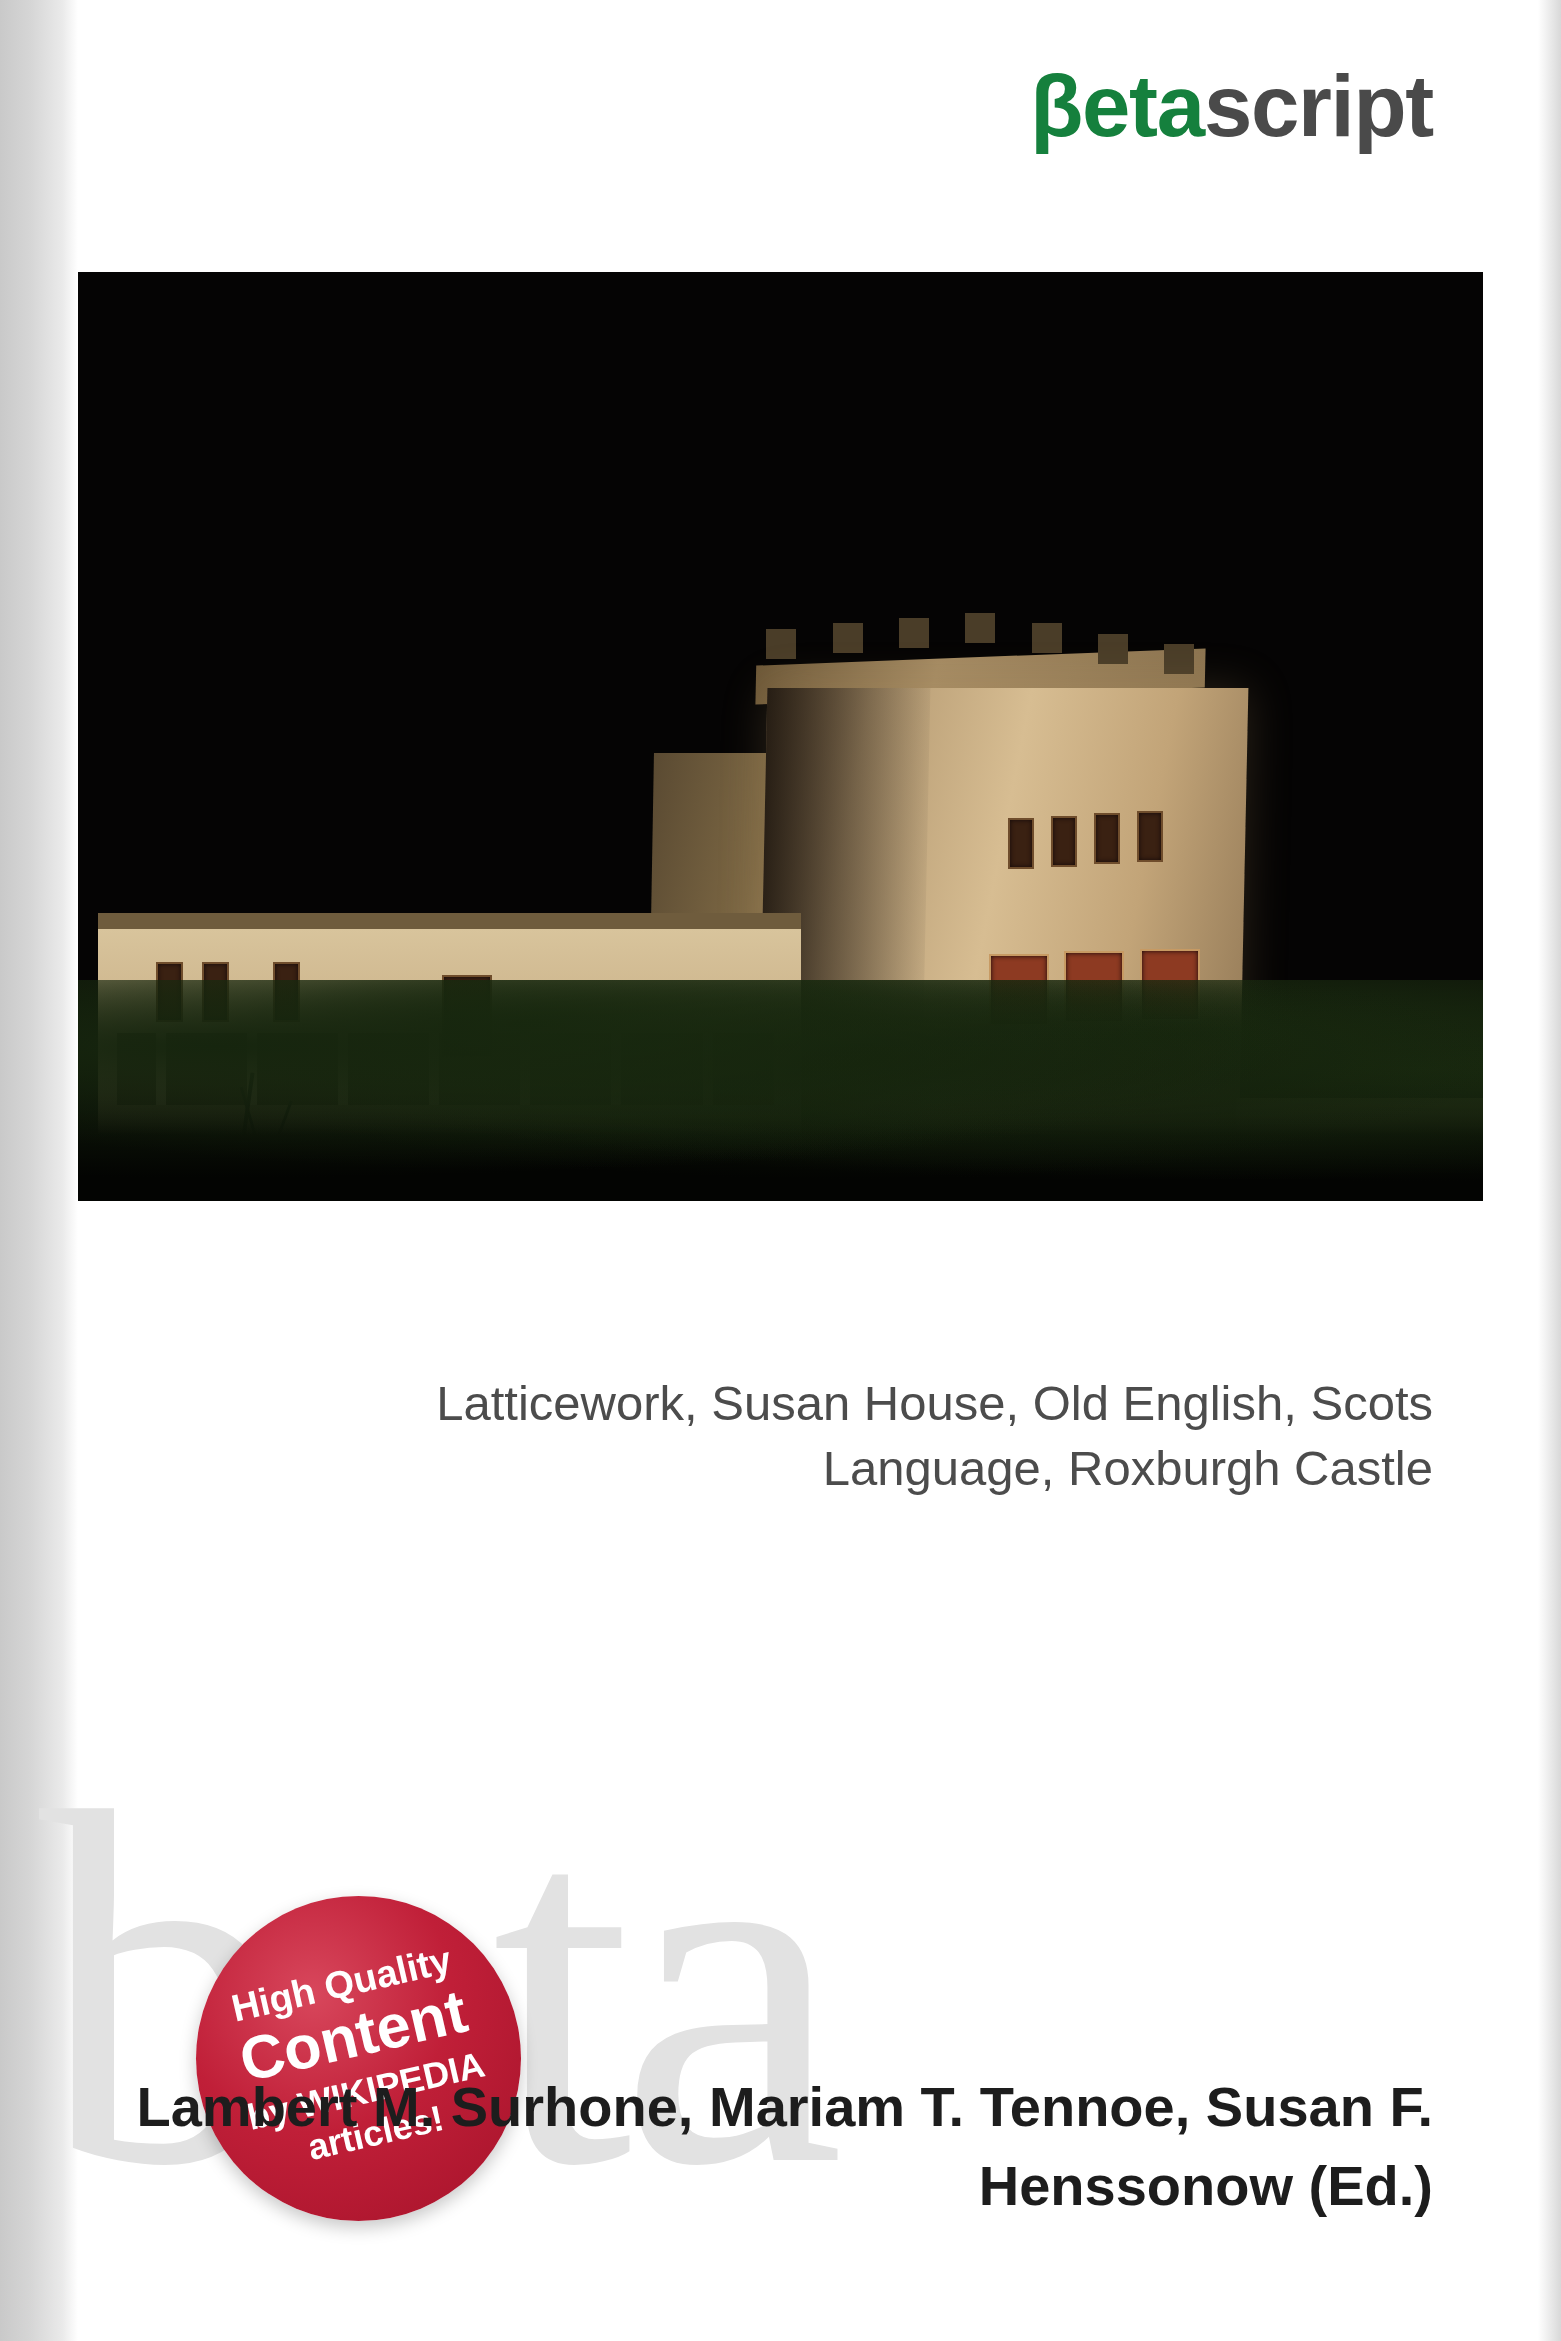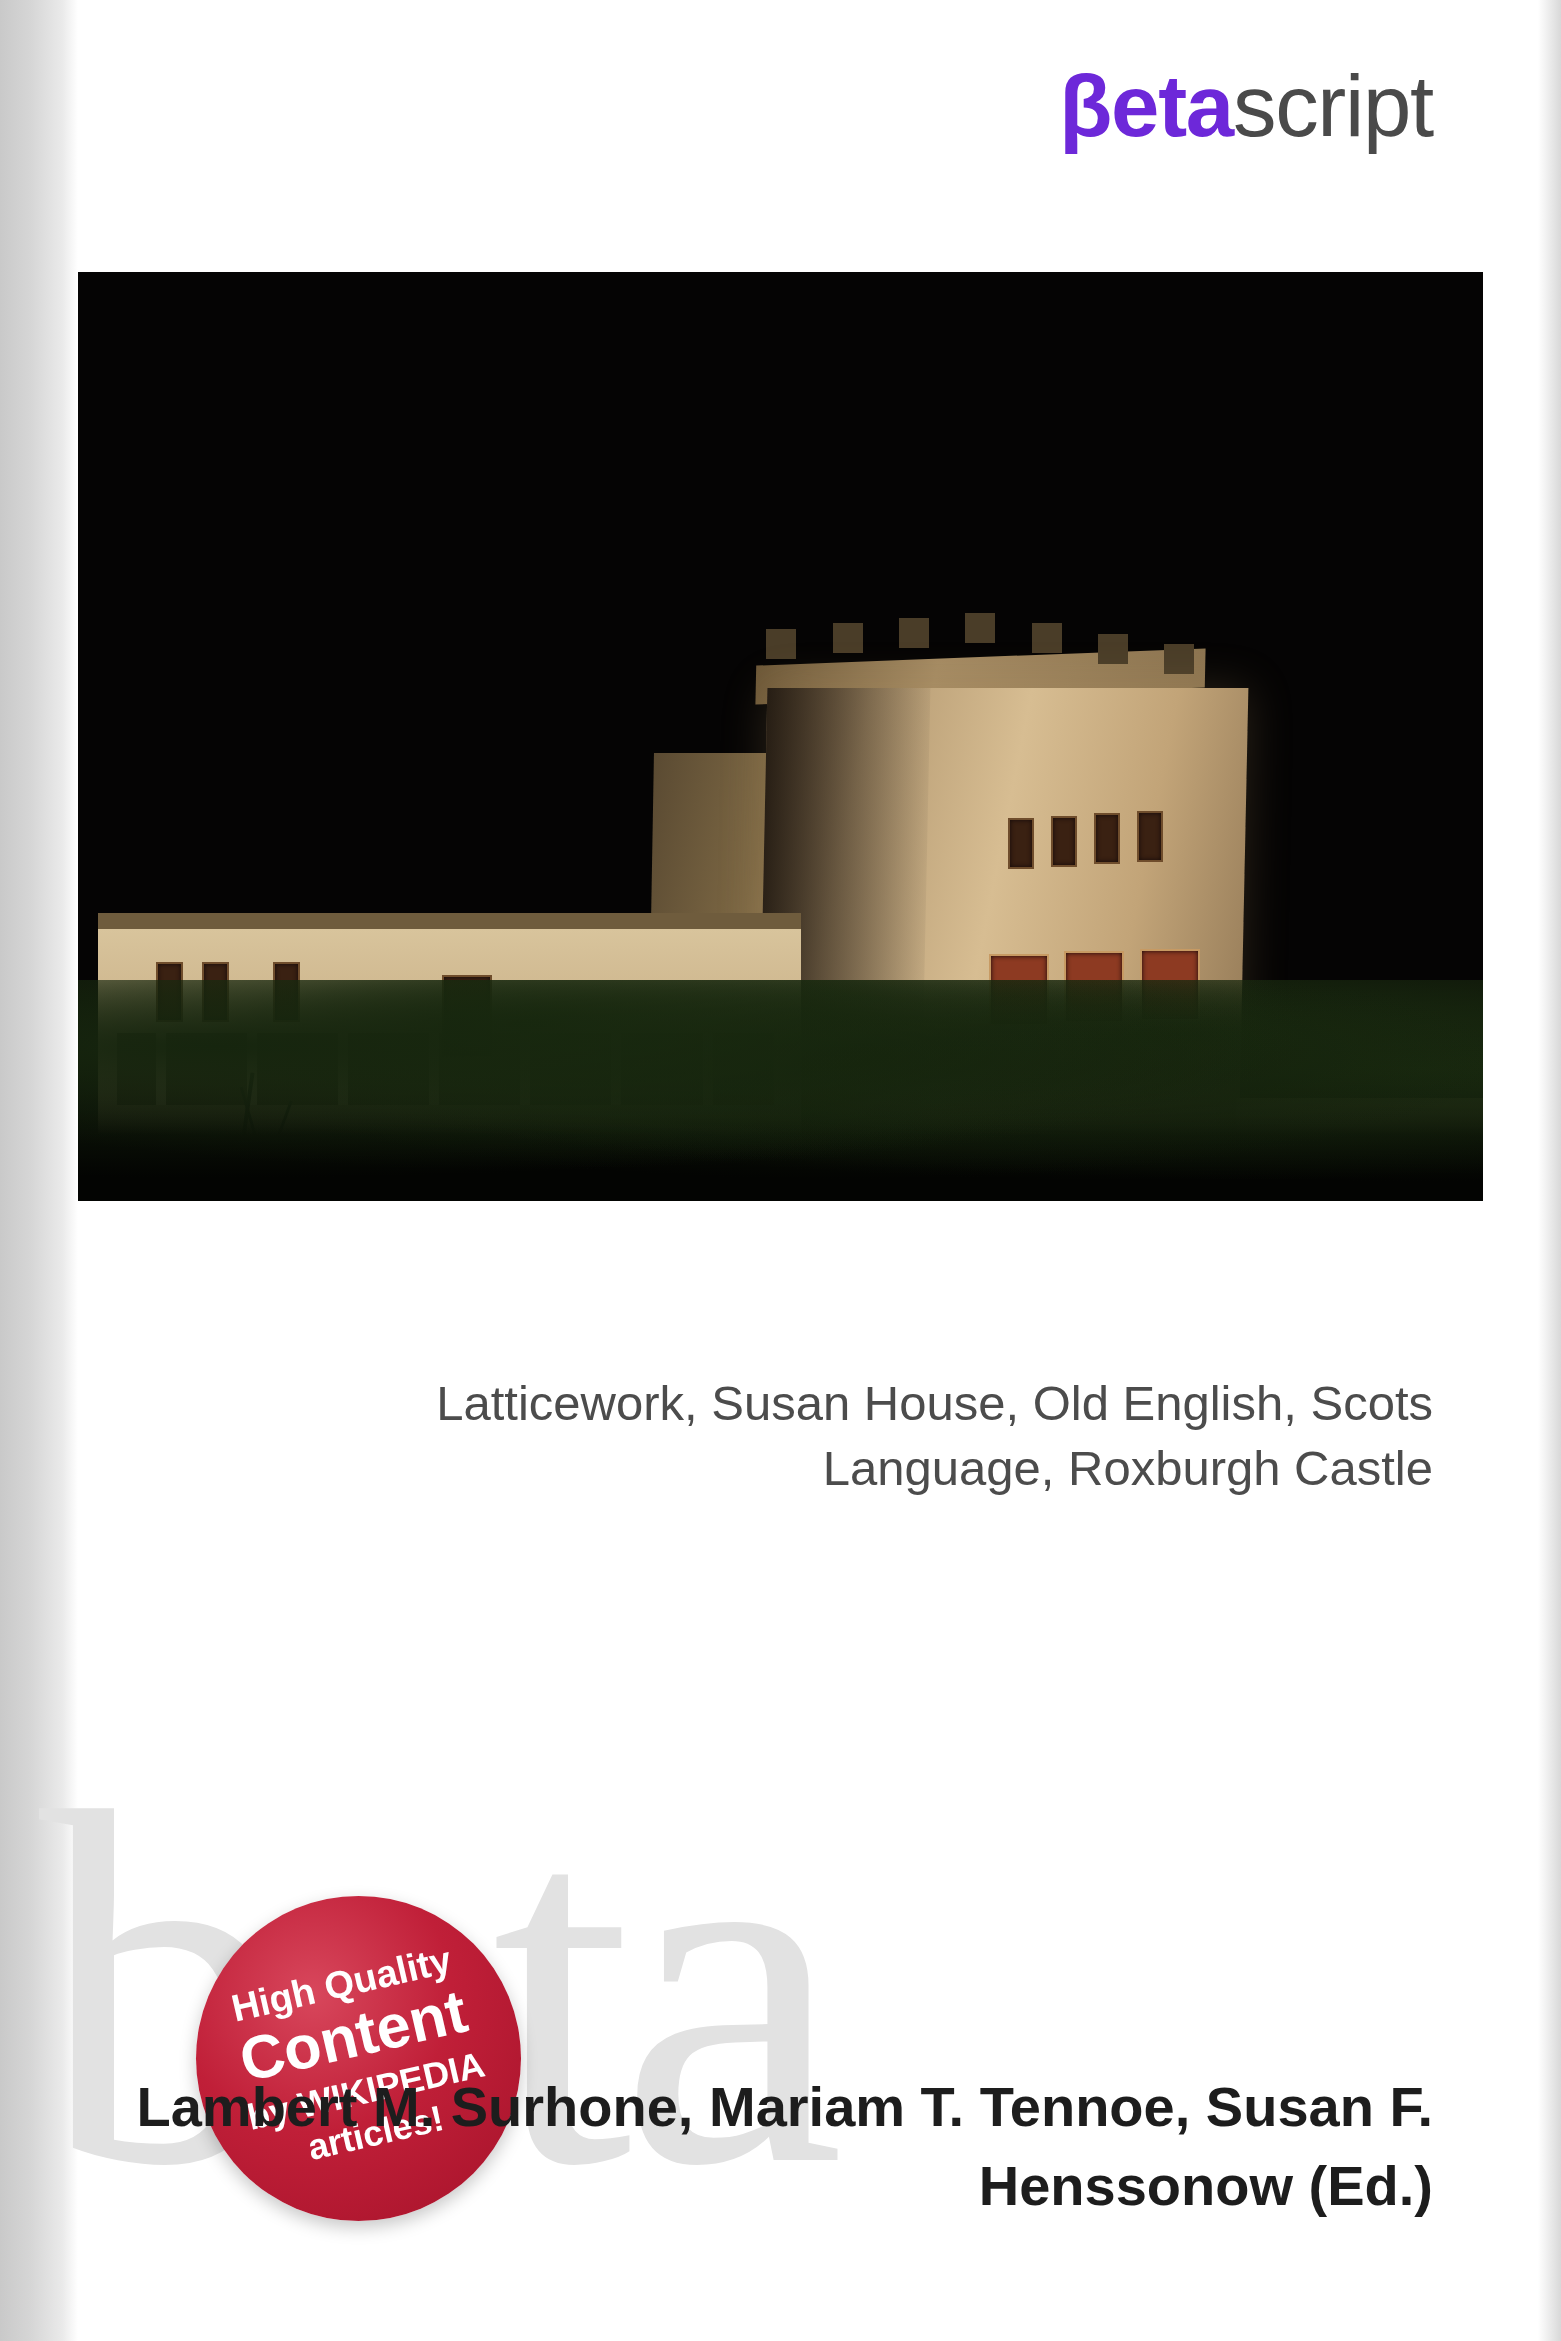--- a/index.html
+++ b/index.html
@@ -47,26 +47,26 @@
     top: 62px;
     text-align: right;
     line-height: 1.02;
   }
   .logo-line1 {
     font-size: 87px;
     letter-spacing: -1.3px;
     white-space: nowrap;
   }
   .logo-beta {
-    color: #6d28d9;
+    color: #15803d;
     font-weight: bold;
   }
   .logo-script {
     color: #4a4a4a;
-    font-weight: normal;
+    font-weight: bold;
   }
   .logo-line2 {
     font-size: 87px;
     color: #4a4a4a;
     letter-spacing: -1.3px;
     margin-top: 2.6px;
   }
 
   
   .photo-frame {

